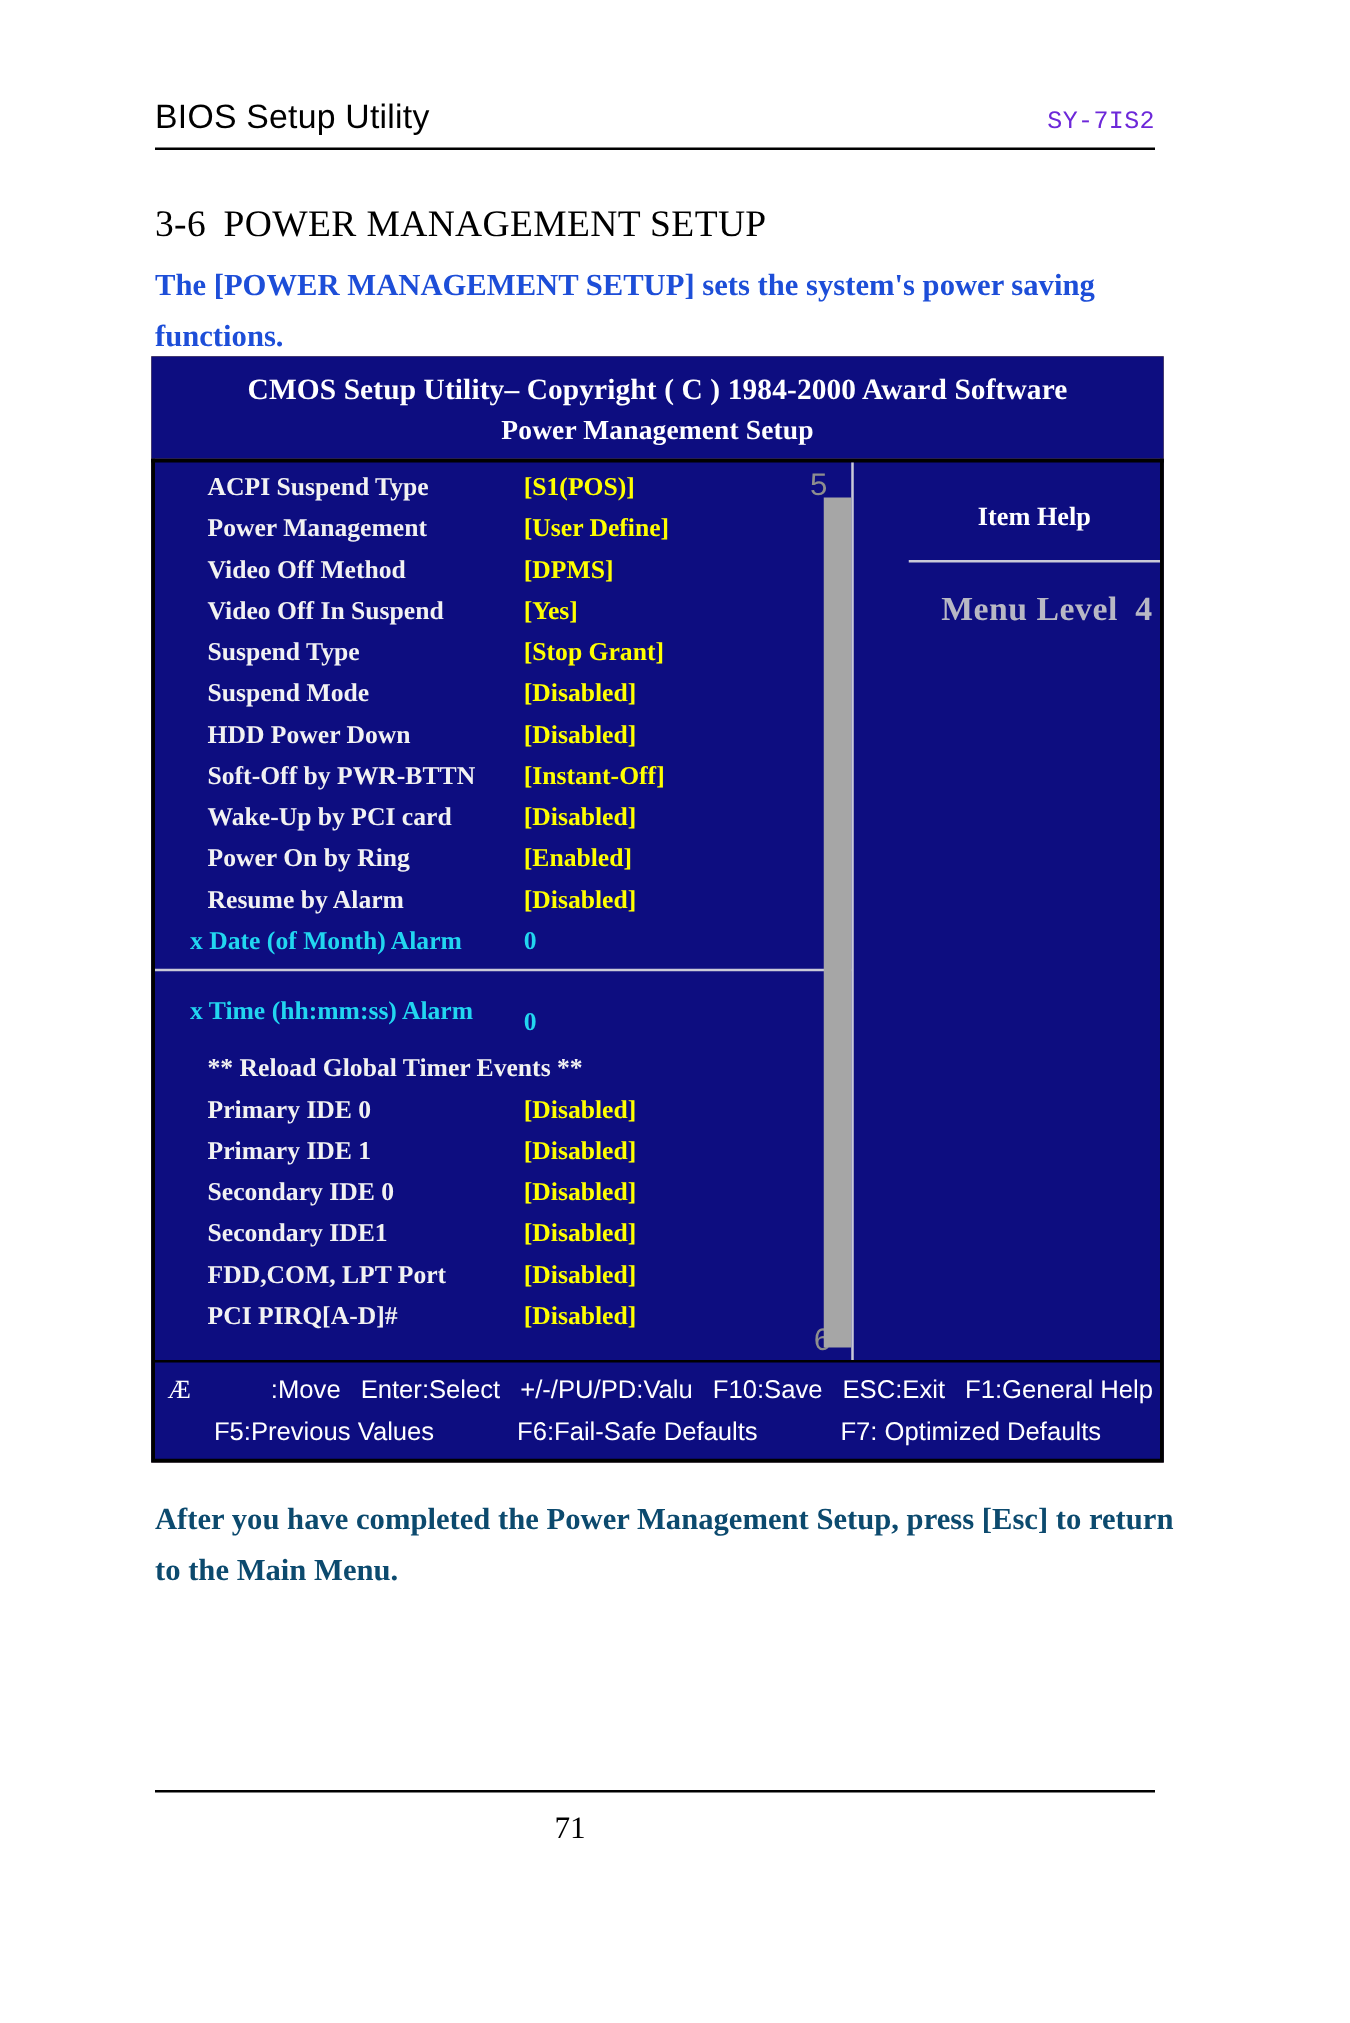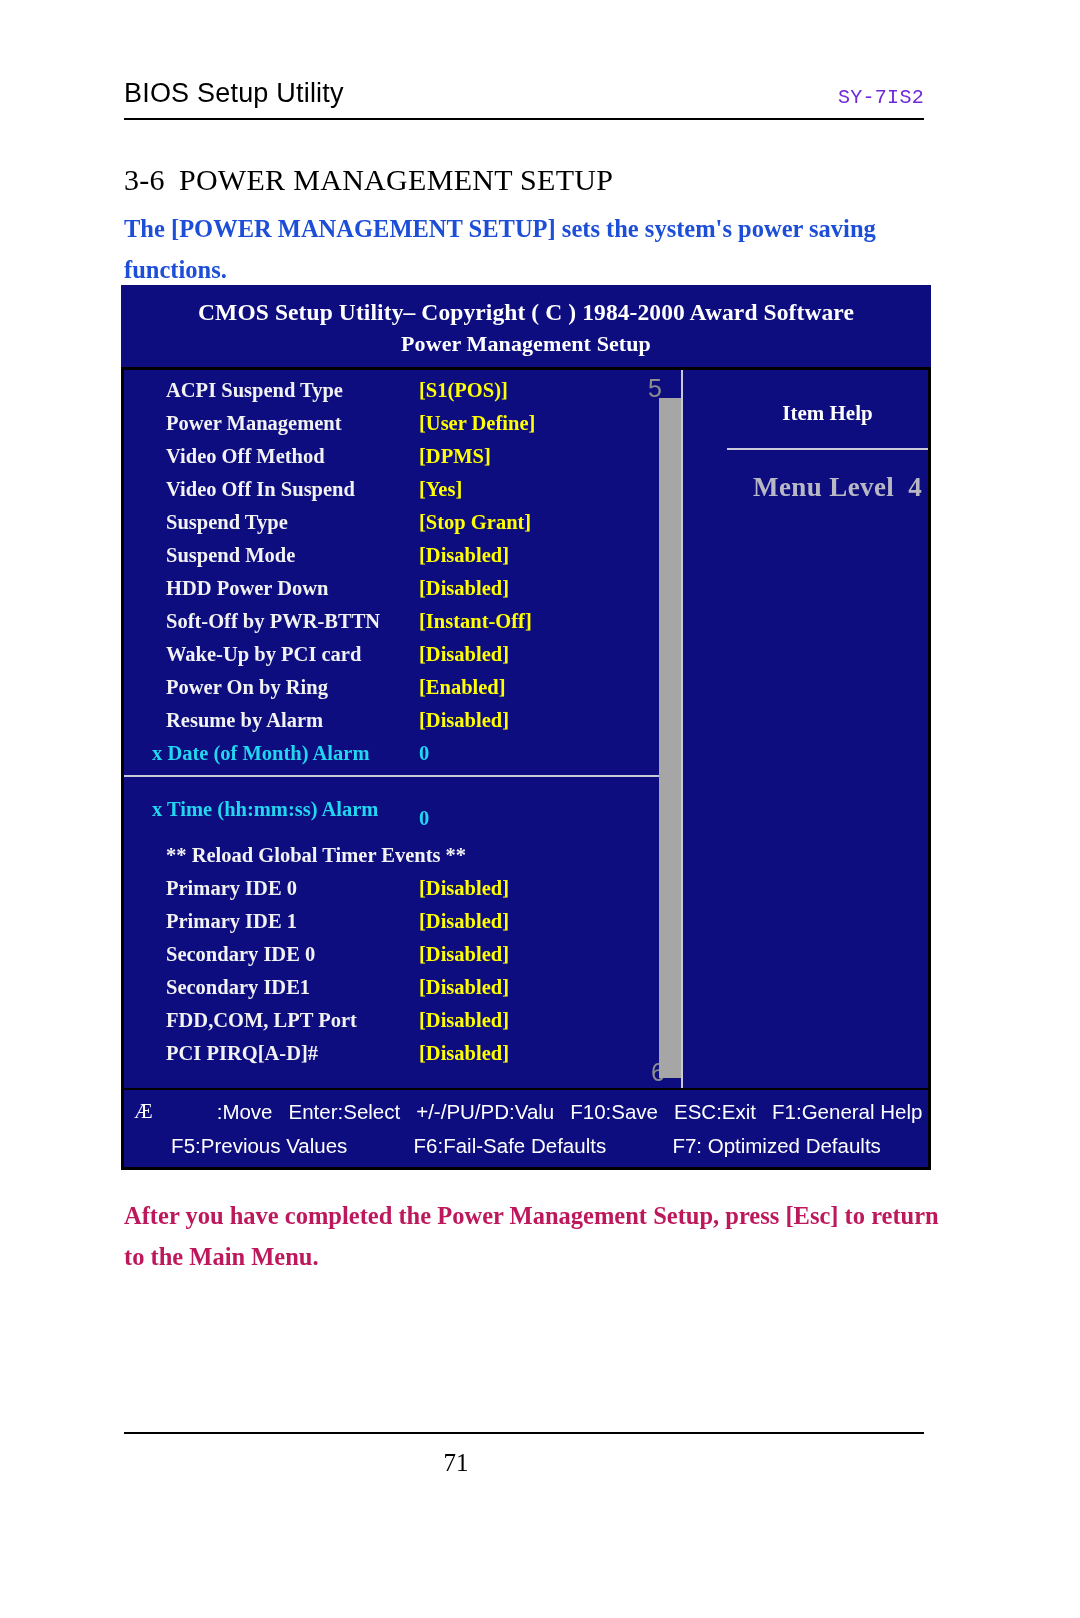--- a/index.html
+++ b/index.html
@@ -241,21 +241,21 @@
 
   
   .closing {
     position: absolute;
     left: 124px;
     top: 1196px;
     width: 818px;
     font-size: 24.5px;
     font-weight: bold;
     line-height: 1.66;
-    color: #be185d;
+    color: #0c4a6e;
   }
 
   
   .foot-rule {
     position: absolute;
     left: 124px;
     top: 1432px;
     width: 800px;
     height: 0;
     border-top: 2px solid #000;

